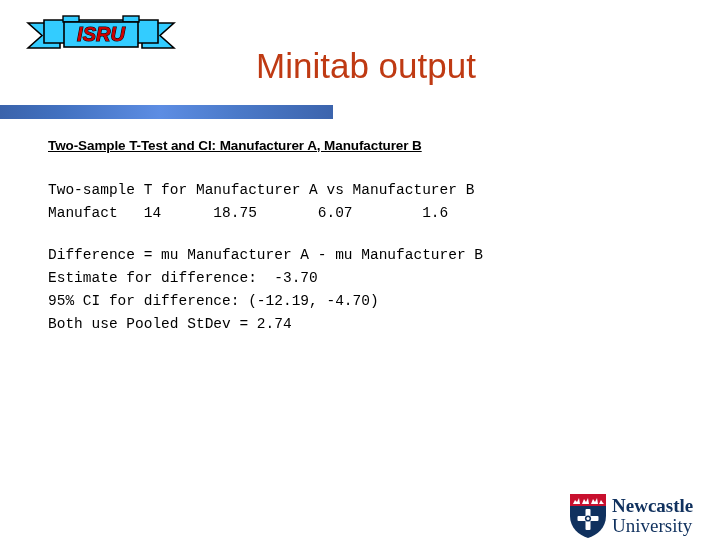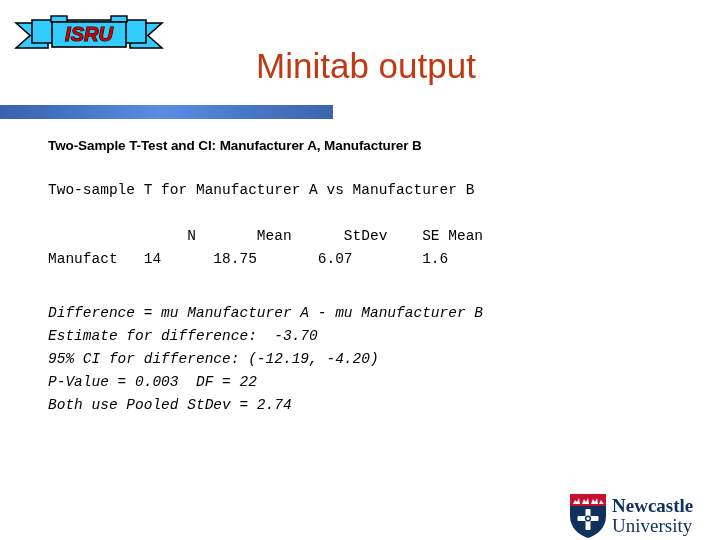--- a/index.html
+++ b/index.html
@@ -11,21 +11,21 @@
     width: 720px;
     height: 540px;
     position: relative;
     overflow: hidden;
     font-family: "Liberation Sans", sans-serif;
   }
 
   
   #isru-logo {
     position: absolute;
-    left: 14px;
+    left: 26px;
     top: 10px;
     width: 150px;
     height: 44px;
   }
 
   
   #slide-title {
     position: absolute;
     left: 0;
     top: 44px;
@@ -64,35 +64,36 @@
   }
 
   #output-heading {
     font-family: "Liberation Sans", sans-serif;
     font-size: 13.5px;
     font-weight: bold;
     color: #000000;
     letter-spacing: -0.1px;
     white-space: nowrap;
     margin: 0 0 26px 0;
+    text-decoration: underline;
   }
 
   .mono-line {
     font-family: "Liberation Mono", "DejaVu Sans Mono", monospace;
     font-size: 14.5px;
     line-height: 23px;
     color: #000000;
     white-space: pre;
     margin: 0;
   }
 
-  .gap-after { margin-bottom: 23px; }
+  .gap-after { }
 
   #stats-table { margin: 0; }
-  #lower-block { margin-top: 31px; font-style: italic; }
+  #lower-block { margin-top: 19px; }
 
   
   #nu-logo {
     position: absolute;
     left: 568px;
     top: 490px;
     width: 140px;
     height: 50px;
   }
 </style>
@@ -120,29 +121,27 @@
 
 <div id="title-rule"></div>
 
 <div id="output-block">
 
   <div id="output-heading">Two-Sample T-Test and CI: Manufacturer A, Manufacturer B</div>
 
   <pre class="mono-line gap-after">Two-sample T for Manufacturer A vs Manufacturer B</pre>
 
   <div id="stats-table">
-    <pre class="mono-line">                N       Mean      StDev    SE Mean</pre>
     <pre class="mono-line">Manufact   14      18.75       6.07        1.6</pre>
   </div>
 
   <div id="lower-block">
     <pre class="mono-line">Difference = mu Manufacturer A - mu Manufacturer B</pre>
     <pre class="mono-line">Estimate for difference:  -3.70</pre>
-    <pre class="mono-line">95% CI for difference: (-12.19, -4.20)</pre>
-    <pre class="mono-line">P-Value = 0.003  DF = 22</pre>
+    <pre class="mono-line">95% CI for difference: (-12.19, -4.70)</pre>
     <pre class="mono-line">Both use Pooled StDev = 2.74</pre>
   </div>
 
 </div>
 
 <div id="nu-logo">
   <svg viewBox="0 0 140 50" width="140" height="50">
 
     <path d="M2,4 L38,4 L38,26 C38,38 29,45 20,48 C11,45 2,38 2,26 Z" fill="#10315e"></path>
 

